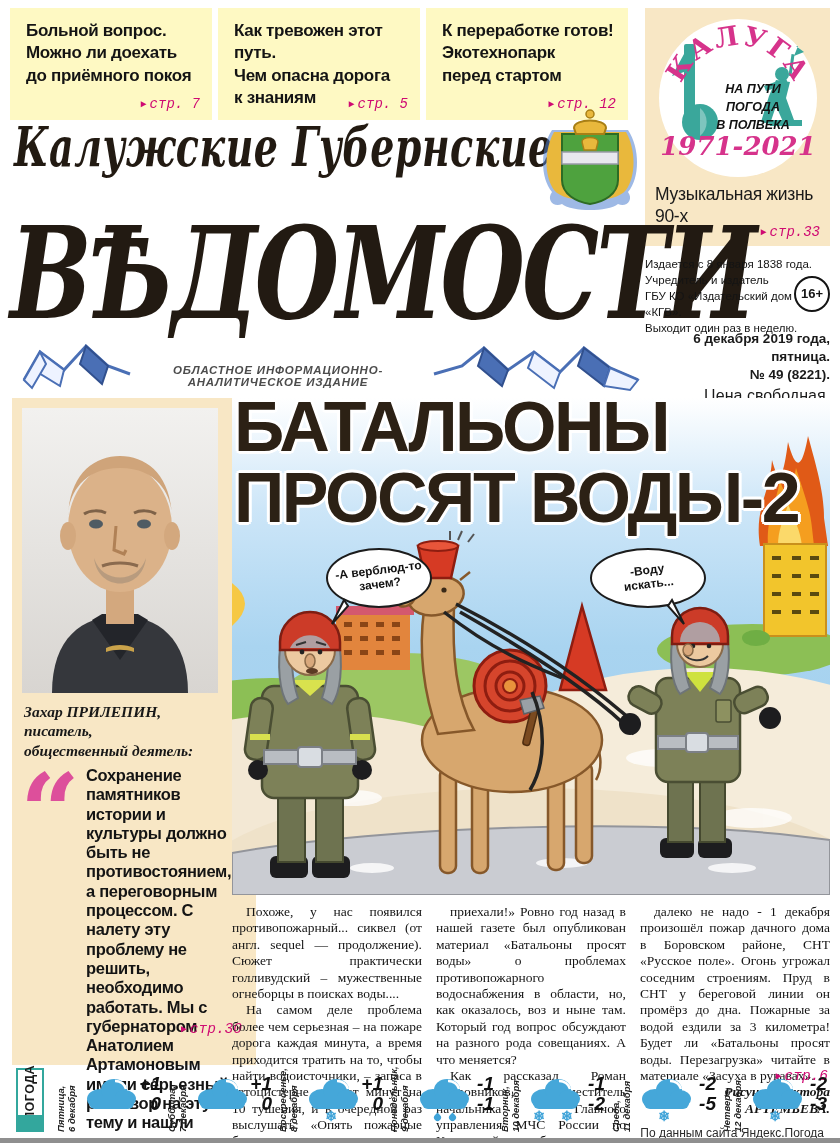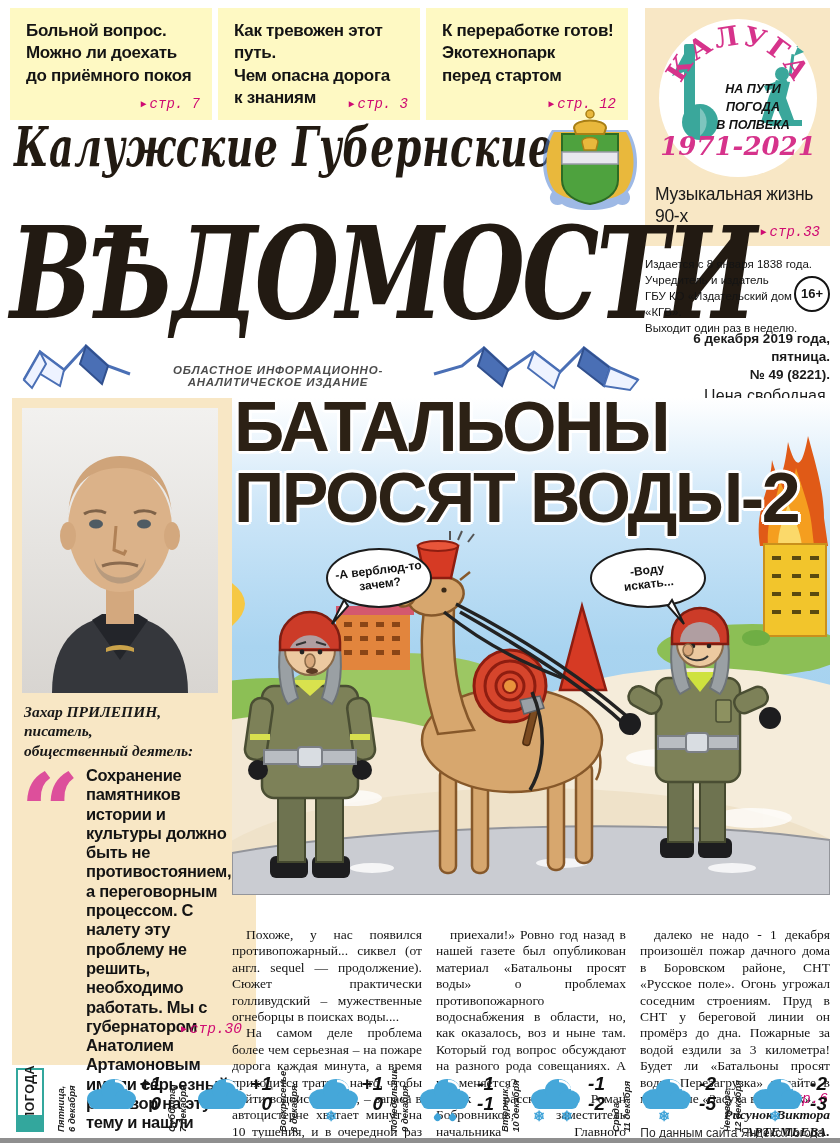--- a/index.html
+++ b/index.html
@@ -71,21 +71,21 @@
           display:flex;align-items:center;justify-content:center;text-align:center;
           font-weight:bold;font-size:12px;line-height:1.15;color:#111;}
   .bubble-inner{transform:rotate(-7deg);white-space:pre-line;}
   .bubble.bl{left:94px;top:150px;width:102px;height:56px;}
   .bubble.br{left:358px;top:150px;width:112px;height:56px;}
   .tail{position:absolute;width:18px;height:26px;overflow:visible;}
   .bl .tail{left:2px;bottom:-20px;}
   .br .tail{right:18px;bottom:-20px;}
 
   
-  .article{position:absolute;left:232px;top:927px;width:598px;height:160px;display:flex;
+  .article{position:absolute;left:232px;top:904px;width:598px;height:160px;display:flex;
            gap:14px;font-family:"Liberation Serif",serif;font-size:13.5px;line-height:1.215;
            text-align:justify;color:#141414;}
   .col{width:190px;flex:none;position:relative;}
   .col p{margin:0;text-indent:14px;}
   .credit{margin-top:1px;font-weight:bold;font-style:italic;text-align:right;text-indent:0;}
   .col .pageref{position:absolute;right:2px;bottom:-22px;font-size:14.5px;}
 
   
   .weather{position:absolute;left:10px;top:1066px;width:820px;height:72px;}
   .pogoda{position:absolute;left:6px;top:2px;width:28px;height:64px;border:2px solid #33a79d;
@@ -117,21 +117,21 @@
   <div class="teaser t1">
     <div class="teaser-title">Больной вопрос.
 Можно ли доехать
 до приёмного покоя</div>
     <div class="pageref"><span class="arrow">►</span><span>стр. 7</span></div>
   </div>
   <div class="teaser t2">
     <div class="teaser-title">Как тревожен этот путь.
 Чем опасна дорога
 к знаниям</div>
-    <div class="pageref"><span class="arrow">►</span><span>стр. 3</span></div>
+    <div class="pageref"><span class="arrow">►</span><span>стр. 5</span></div>
   </div>
   <div class="teaser t3">
     <div class="teaser-title">К переработке готов!
 Экотехнопарк
 перед стартом</div>
     <div class="pageref"><span class="arrow">►</span><span>стр. 12</span></div>
   </div>
 
   <div class="badge-box">
     <svg class="badge-circle" width="160" height="160" viewBox="0 0 160 160">

